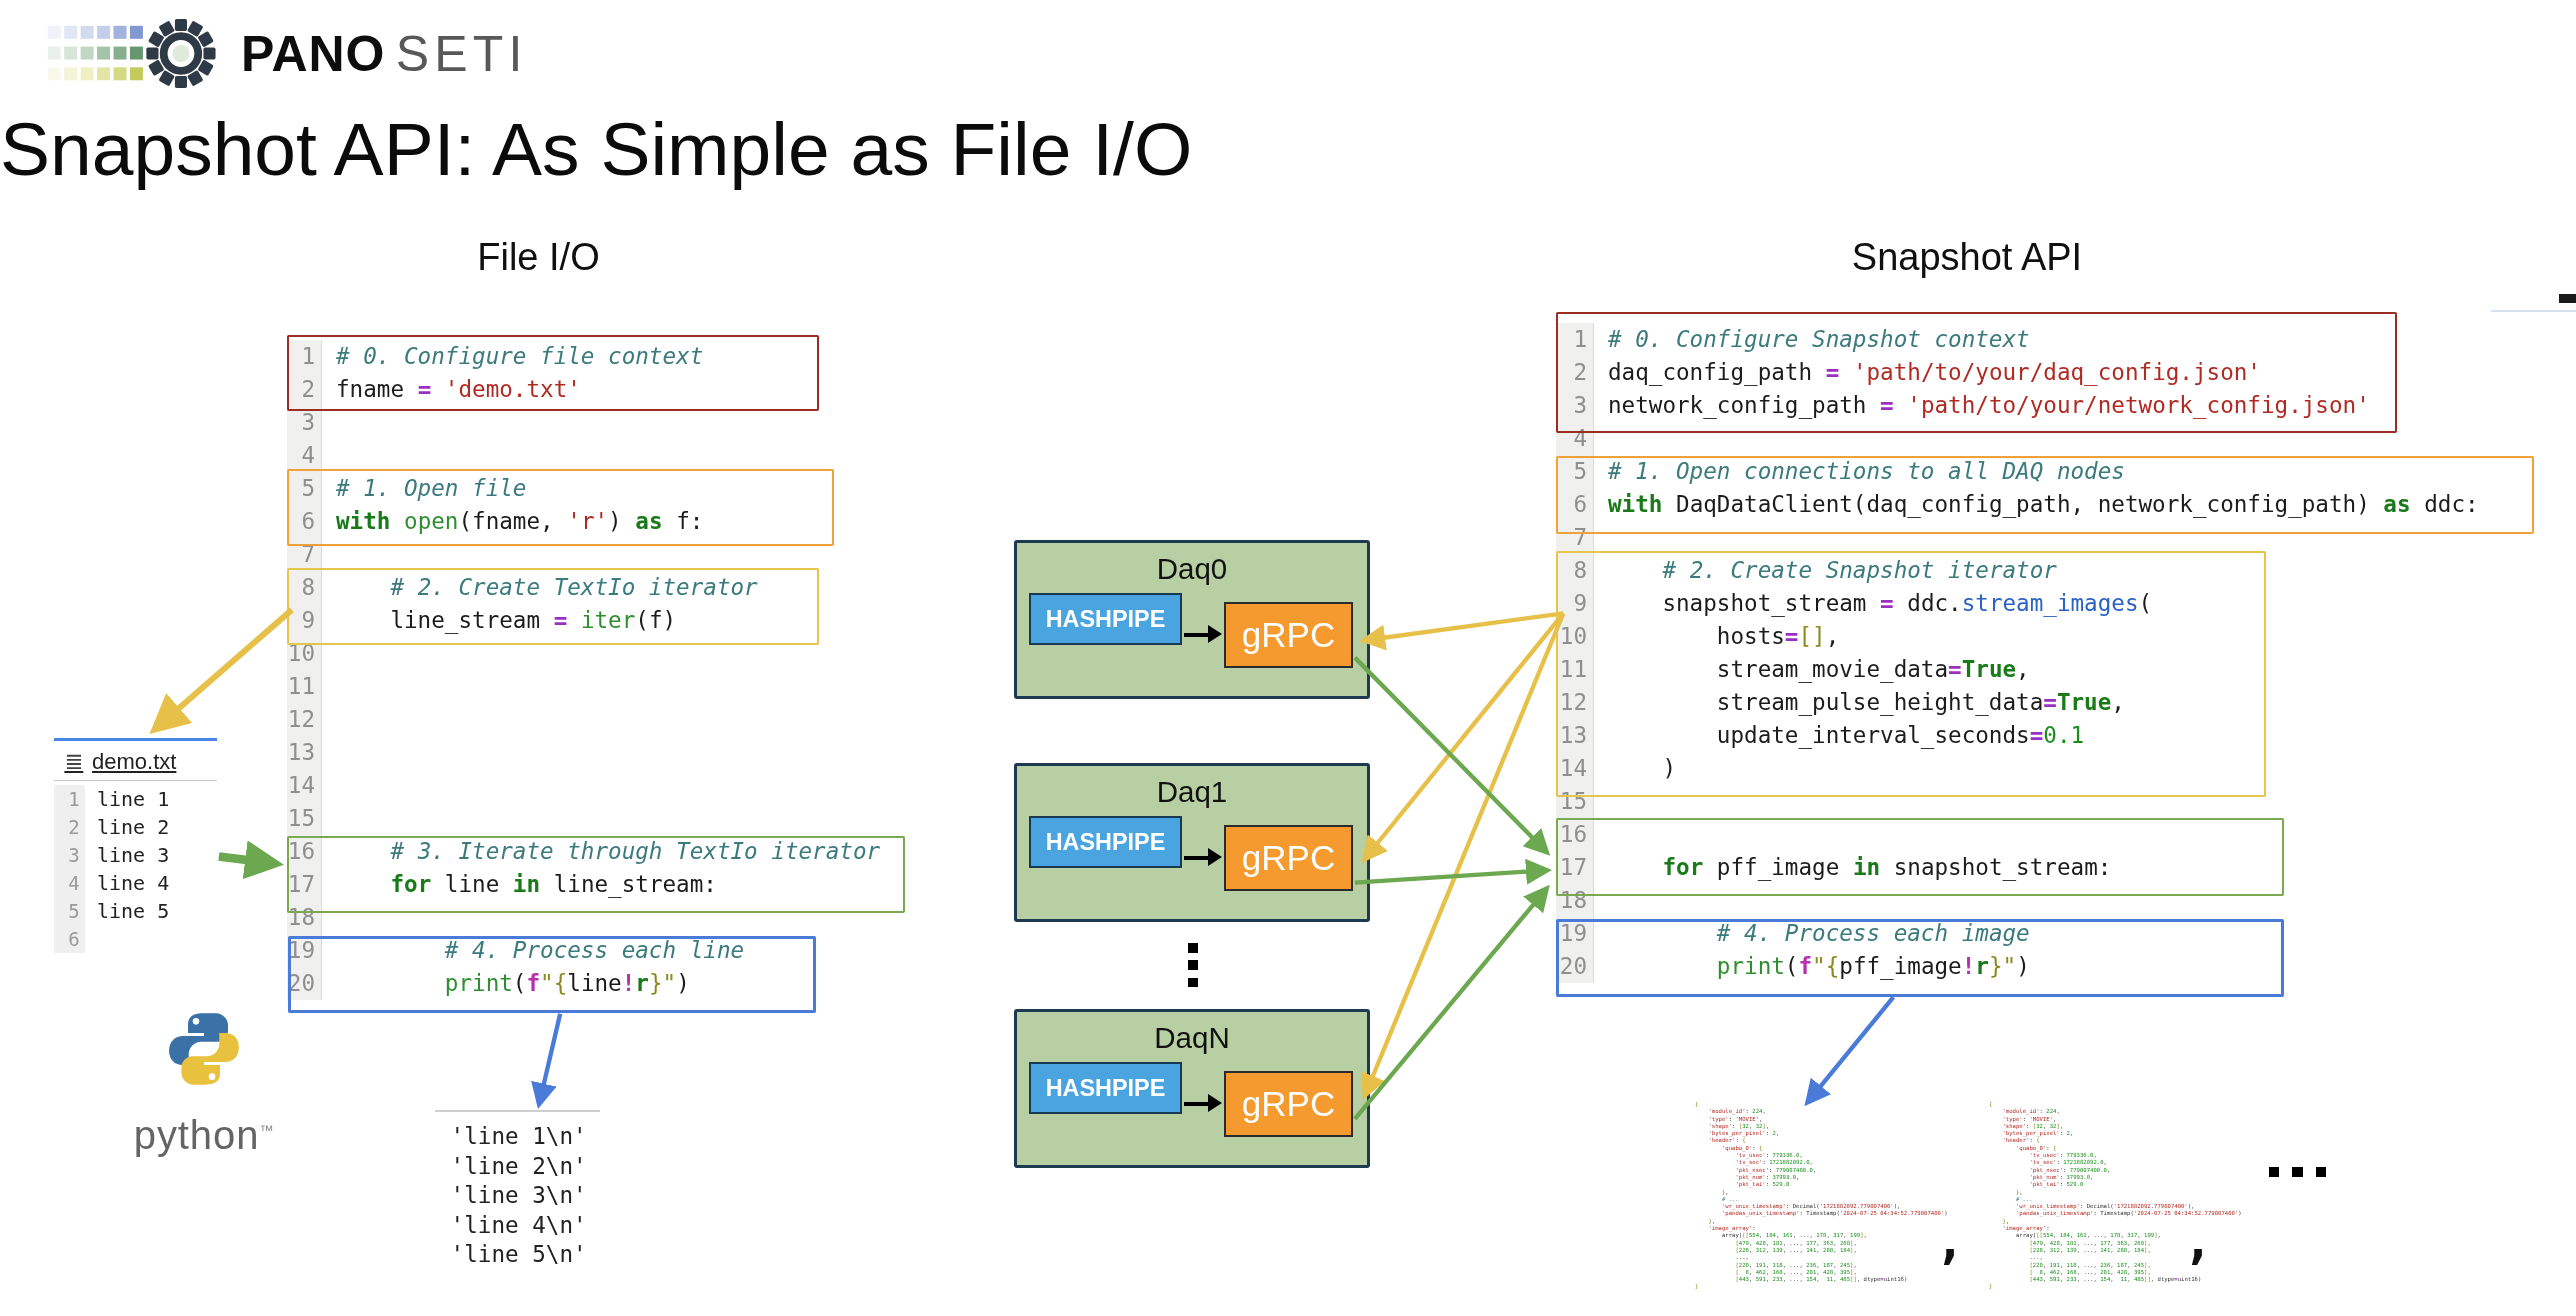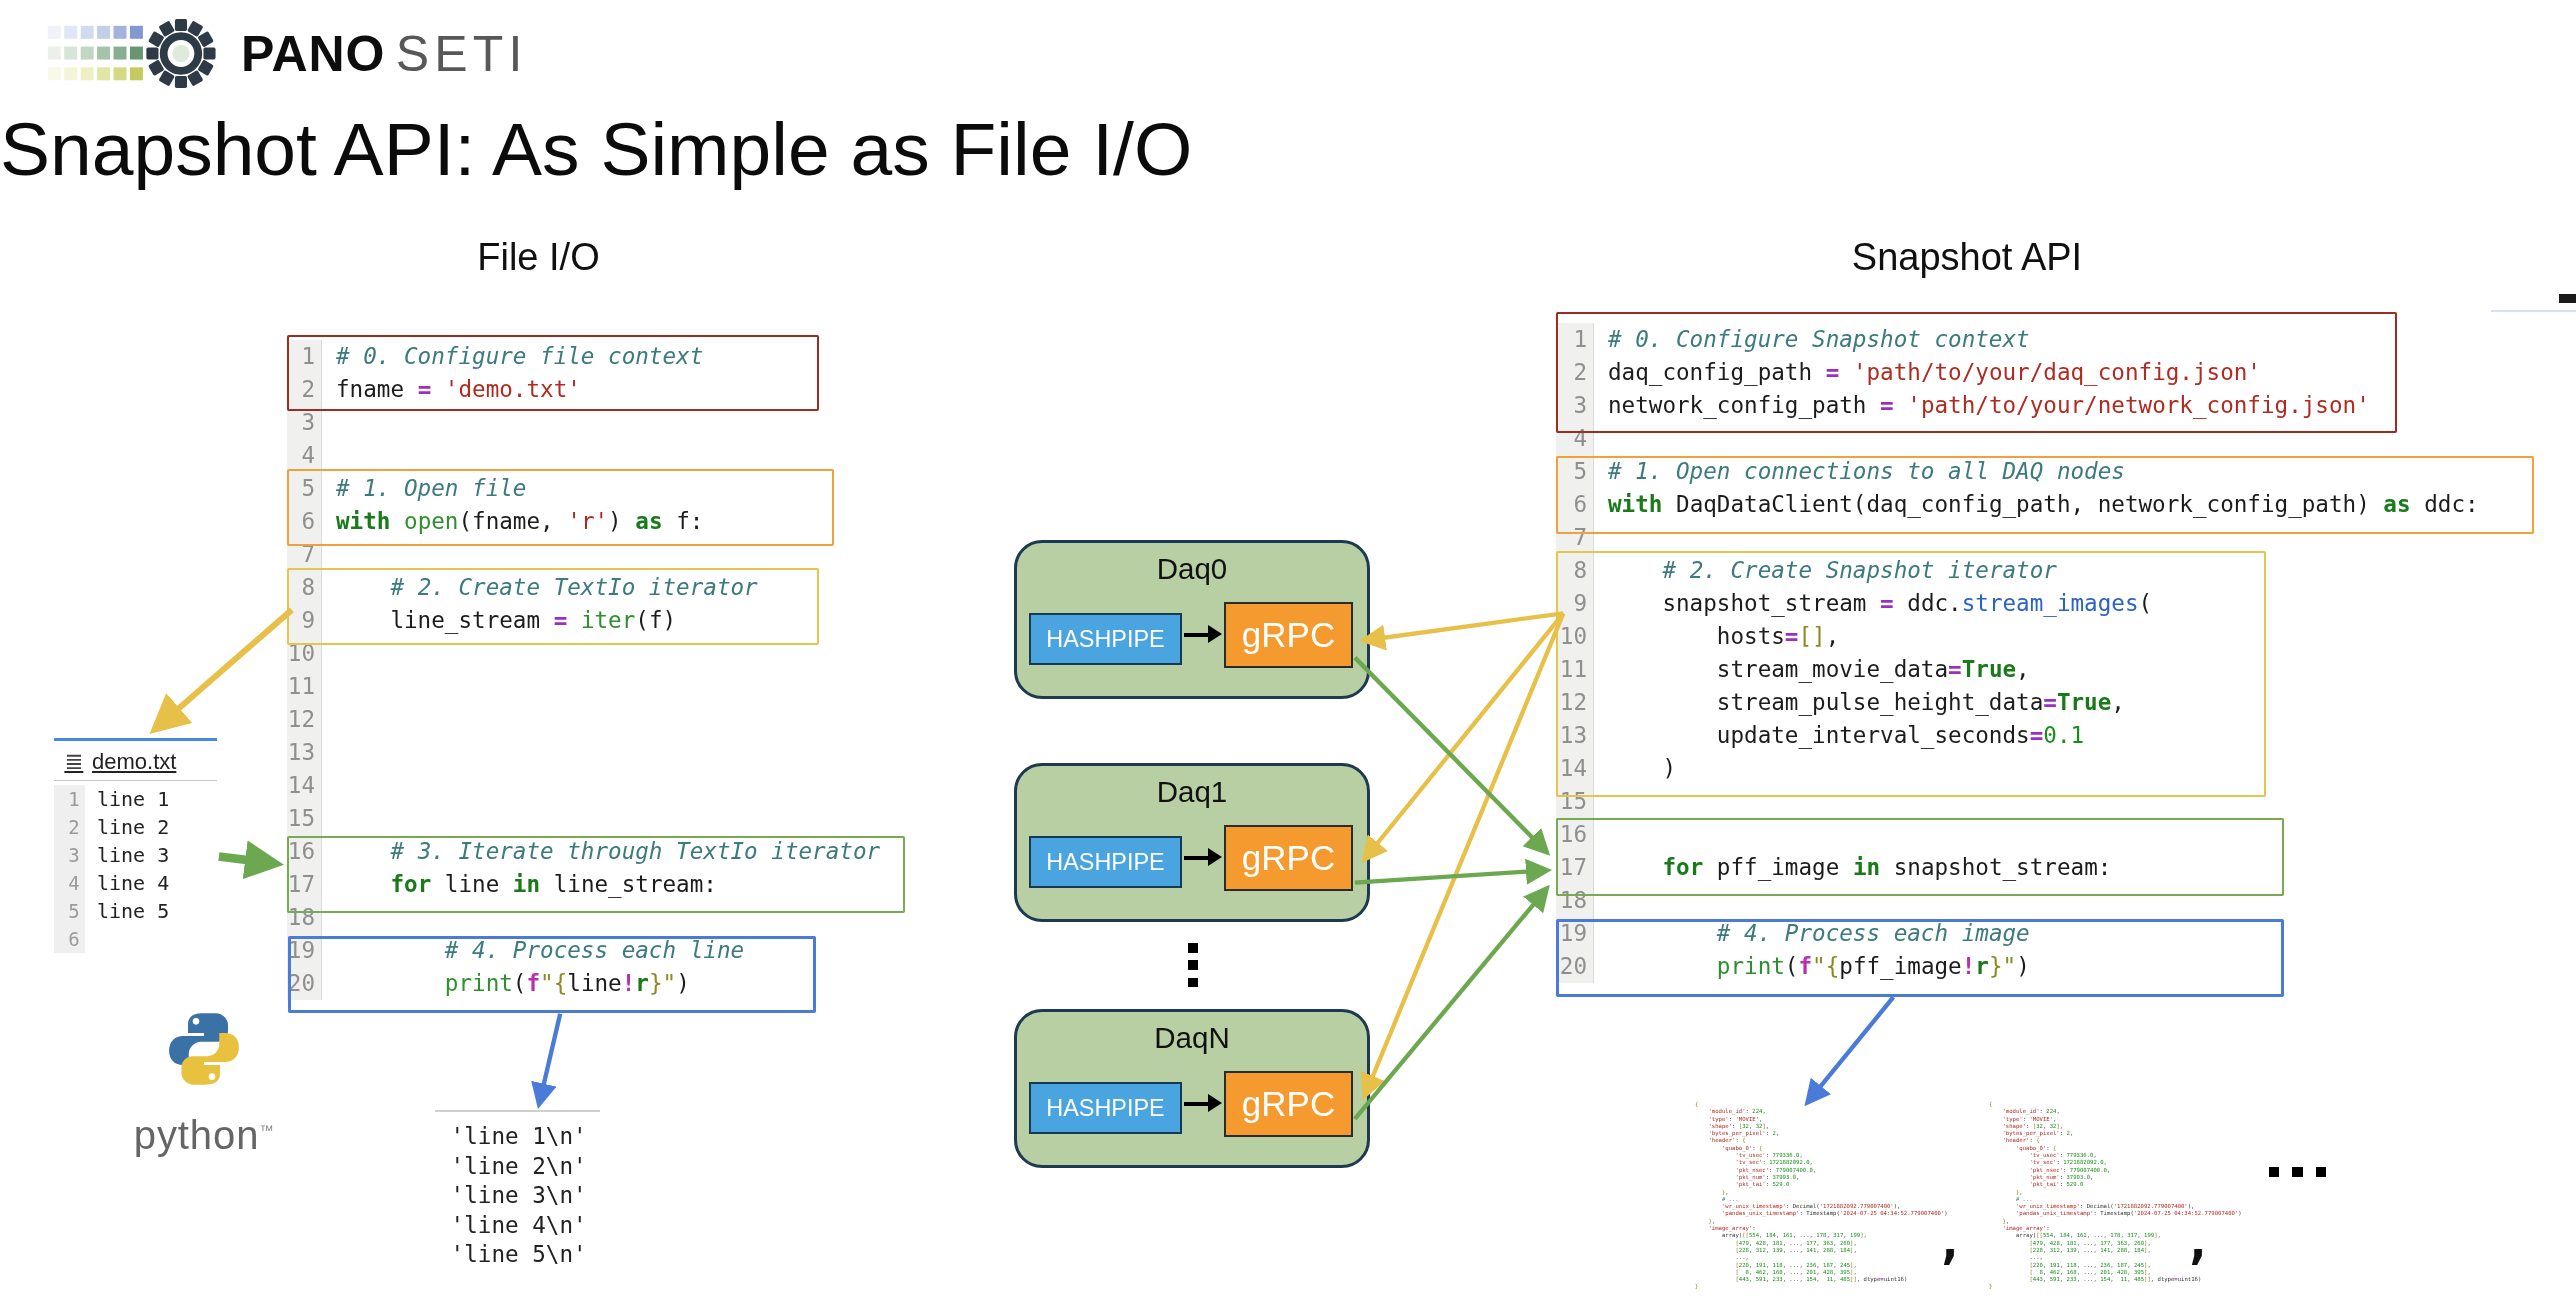--- a/index.html
+++ b/index.html
@@ -64,25 +64,25 @@
   .output .code-text{padding-left:15.6px;font:22.6px/29.5px "DejaVu Sans Mono",monospace;
           white-space:pre;color:#222;}
 
   
   .pylogo{position:absolute;left:130px;top:1009px;width:148px;text-align:center;}
   .pylogo-text{font-size:40px;color:#656565;letter-spacing:0.9px;margin-top:21px;}
   .pylogo-text sup{font-size:14px;color:#888;}
 
   
   .daq-card{position:absolute;left:1014px;width:356px;height:159px;box-sizing:border-box;
-            background:#b7cfa2;border:3.5px solid #1d3a50;border-radius:28px;}
+            background:#b7cfa2;border:3.5px solid #1d3a50;border-radius:3px;}
   .daq-title{text-align:center;margin-top:8.7px;font-size:29.5px;color:#111;}
-  .hashpipe{position:absolute;left:12px;top:70px;width:153px;height:52px;box-sizing:border-box;
+  .hashpipe{position:absolute;left:12px;top:50px;width:153px;height:52px;box-sizing:border-box;
             background:#4aa4e0;border:2.6px solid #173a52;color:#fff;font-size:23.4px;
-            display:flex;align-items:center;justify-content:center;}
+            display:flex;align-items:center;justify-content:center;font-weight:bold;}
   .grpc{position:absolute;left:207px;top:59px;width:129px;height:66px;box-sizing:border-box;
             background:#f59a2e;border:2.6px solid #2b2b2b;color:#fff;font-size:35px;
             display:flex;align-items:center;justify-content:center;}
   .harrow{position:absolute;left:167px;top:90px;width:24px;height:3.5px;background:#000;}
   .harrow:after{content:"";position:absolute;right:-14px;top:-7.8px;
             border-left:14.8px solid #000;border-top:9.6px solid transparent;border-bottom:9.6px solid transparent;}
 
   .vdots{position:absolute;left:1188px;top:943px;}
   .vdots .sq{width:9.6px;height:9.6px;background:#000;margin-bottom:7.8px;}
   .hdots{position:absolute;left:2269px;top:1167px;display:flex;}

